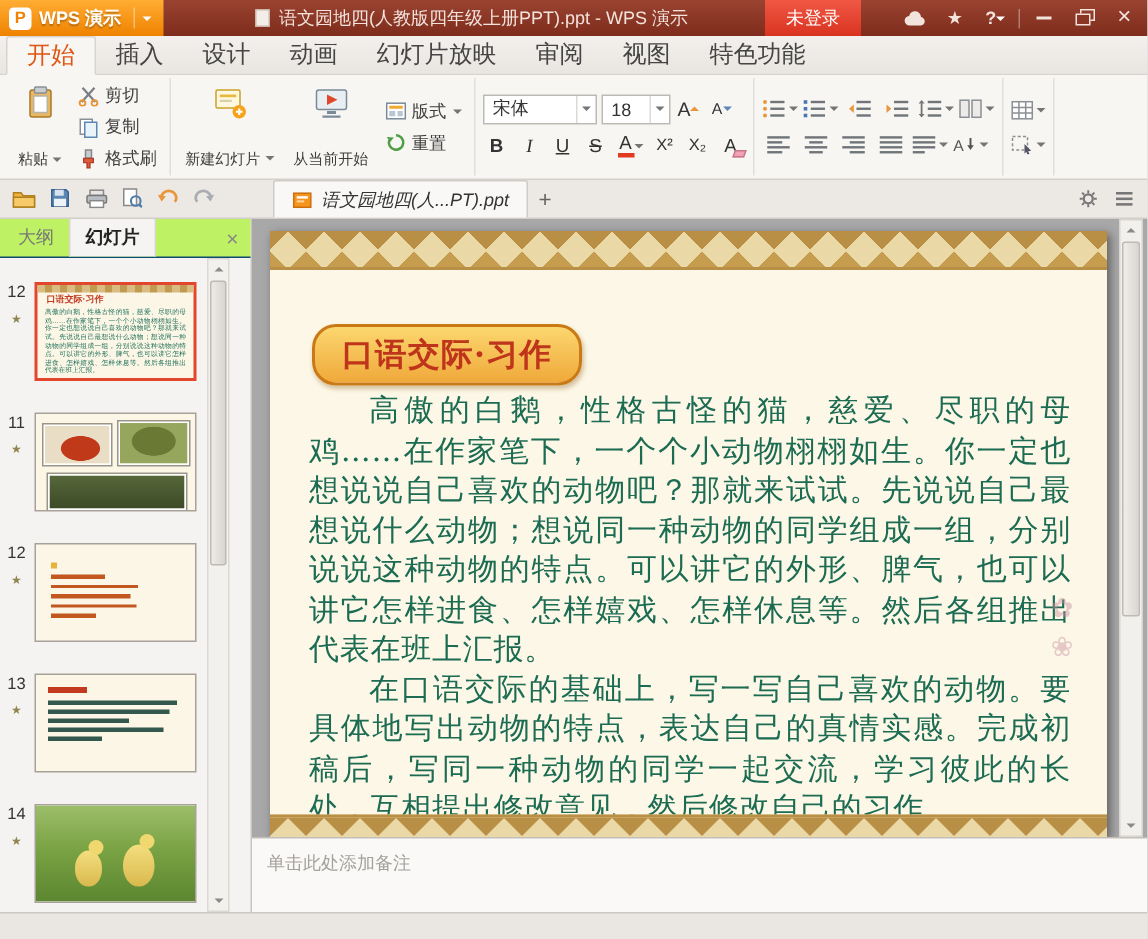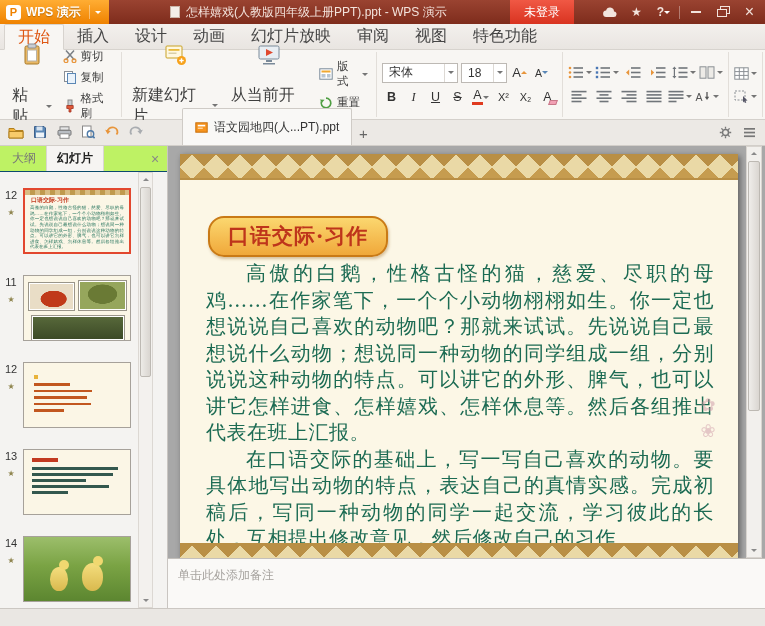--- a/index.html
+++ b/index.html
@@ -29,21 +29,21 @@
   .ico-close::before { content:"×"; font-size:16px; line-height:1; }
 
   
   .tabsrow { height:26px; background:linear-gradient(#F3F0ED,#E9E5E1); display:flex; align-items:stretch; padding-left:4px; border-bottom:1px solid #D7D3CE; flex:none; }
   .tab { padding:0 13px; display:flex; align-items:center; font-size:16px; color:#454545; }
   .tab.active { background:#F8F6F3; color:#DE5713; border:1px solid #D7D3CE; border-bottom:1px solid #F8F6F3; margin-bottom:-1px; border-radius:2px 2px 0 0; }
 
   
   .ribbon { height:70px; background:#F8F6F3; border-bottom:1px solid #D4D0CB; display:flex; align-items:stretch; padding:2px; flex:none; }
   .rgroup { display:flex; align-items:center; padding:1px 5px; border-right:1px solid #E2DED9; gap:3px; }
-  .bigbtn { display:flex; flex-direction:column; align-items:center; justify-content:center; gap:19px; padding:2px 5px; height:62px; font-size:16px; color:#3E3E3E; border-radius:3px; }
+  .bigbtn { display:flex; flex-direction:column; align-items:center; justify-content:center; gap:19px; padding:2px 5px; height:62px; font-size:10px; color:#3E3E3E; border-radius:3px; }
   .lbl-row { display:flex; align-items:center; gap:3px; }
   .smallcol { display:flex; flex-direction:column; justify-content:center; gap:4px; }
   .smallbtn { display:flex; align-items:center; gap:4px; font-size:11.5px; color:#3E3E3E; padding:1px 3px; border-radius:2px; }
   .vstack { display:flex; flex-direction:column; justify-content:center; gap:5px; }
   .hrow { display:flex; align-items:center; gap:3px; }
   .combo { height:20px; background:#fff; border:1px solid #BDB9B4; display:flex; align-items:center; font-size:12px; color:#333; padding-left:6px; }
   .combo .cbody { flex:1; }
   .combo .cdrop { width:13px; height:100%; display:flex; align-items:center; justify-content:center; border-left:1px solid #DDD9D4; }
   .combo-font { width:76px; } .combo-size { width:46px; }
   .tbtn { min-width:19px; height:19px; display:flex; align-items:center; justify-content:center; font-size:12.5px; color:#333; border-radius:2px; padding:0 2px; }
@@ -57,21 +57,21 @@
   .growA { font-size:13px; } .shrinkA { font-size:10.5px; }
   .caret.up-orange { border-top-color:transparent; border-bottom-color:#E8953B; margin-top:-3px; }
   .caret.down-blue { border-top-color:#5B87B5; }
   .clearfmt { position:relative; }
   .clearfmt .pinkeraser { position:absolute; right:0; bottom:2px; width:8px; height:5px; background:#F2A0B4; border:1px solid #C77788; transform:skewX(-20deg); }
   .pbtn { min-width:22px; height:19px; display:flex; align-items:center; justify-content:center; gap:2px; border-radius:2px; }
 
   
   .docbar { height:26px; background:#ECE9E5; border-bottom:1px solid #D2CEC9; display:flex; align-items:flex-end; padding:0 4px; flex:none; }
   .qbtn { width:24px; height:24px; display:flex; align-items:center; justify-content:center; margin-bottom:1px; }
-  .doctab { height:37px; margin-left:34px; background:#F9F8F6; border:1px solid #CFCBC6; border-bottom:none; border-radius:2px 2px 0 0; display:flex; align-items:center; gap:6px; padding:0 12px; font-size:12px; color:#333; }
+  .doctab { height:25px; margin-left:34px; background:#F9F8F6; border:1px solid #CFCBC6; border-bottom:none; border-radius:2px 2px 0 0; display:flex; align-items:center; gap:6px; padding:0 12px; font-size:12px; color:#333;font-style:italic; }
   .newtab-btn { width:22px; height:24px; display:flex; align-items:center; justify-content:center; color:#666; font-size:15px; }
   .docbar-right { margin-left:auto; display:flex; }
 
   
   .workspace { flex:1; display:flex; min-height:0; }
   .sidebar { width:168px; background:#F4F3F1; border-right:1px solid #C9C5C1; display:flex; flex-direction:column; flex:none; }
   .side-head { height:26px; background:#bef264; border-bottom:1px solid #0c4a6e; display:flex; align-items:stretch; font-size:12px; color:#777; padding-left:2px; flex:none; }
   .shead-tab { padding:0 10px; display:flex; align-items:center; }
   .shead-tab.active { background:#F6F4F2; color:#222; border-left:1px solid #DAD6D1; border-right:1px solid #DAD6D1; font-weight:bold; }
   .shead-close { margin-left:auto; width:24px; display:flex; align-items:center; justify-content:center; color:#888; }
@@ -148,21 +148,21 @@
 
   <div class="titlebar">
     <div class="logo">
       <span class="logo-badge">P</span>
       <span class="logo-text">WPS 演示</span>
       <span class="logo-sep"></span>
       <span class="caret white"></span>
     </div>
     <div class="doc-title-wrap">
       <span class="page-ico"></span>
-      <span>怎样嬉戏(人教版四年级上册PPT).ppt - WPS 演示</span>
+      <span>语文园地四(人教版四年级上册PPT).ppt - WPS 演示</span>
     </div>
     <div class="login-btn">未登录</div>
     <div class="win-controls">
       <div class="wc">
         <svg width="16" height="11" viewBox="0 0 16 11">
             <path d="M4.5 10 a3.2 3.2 0 0 1 -0.4 -6.4 A4 4 0 0 1 12 4.4 a2.8 2.8 0 0 1 -0.6 5.6 Z" fill="#F2E4DD"></path>
           </svg>
       </div>
       <div class="wc ico-star"></div>
       <div class="wc">

